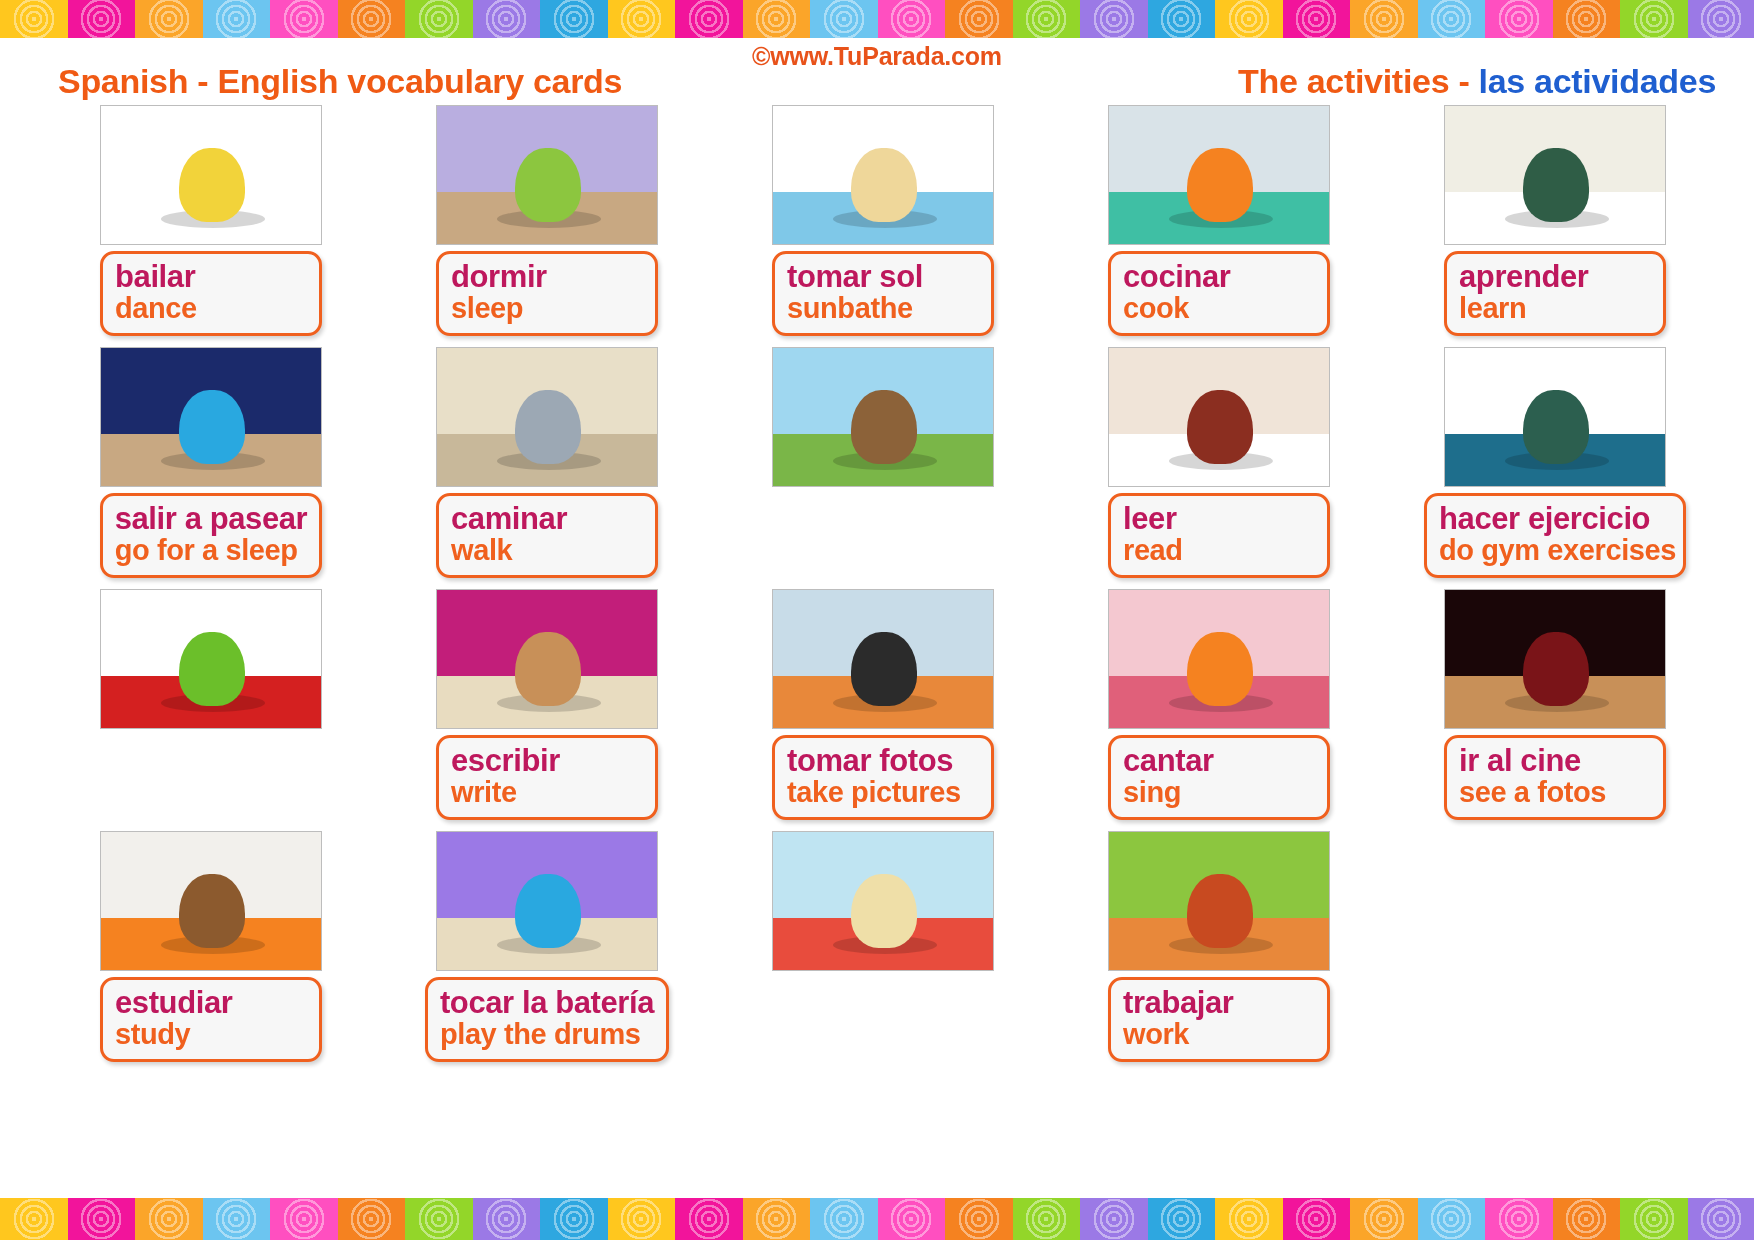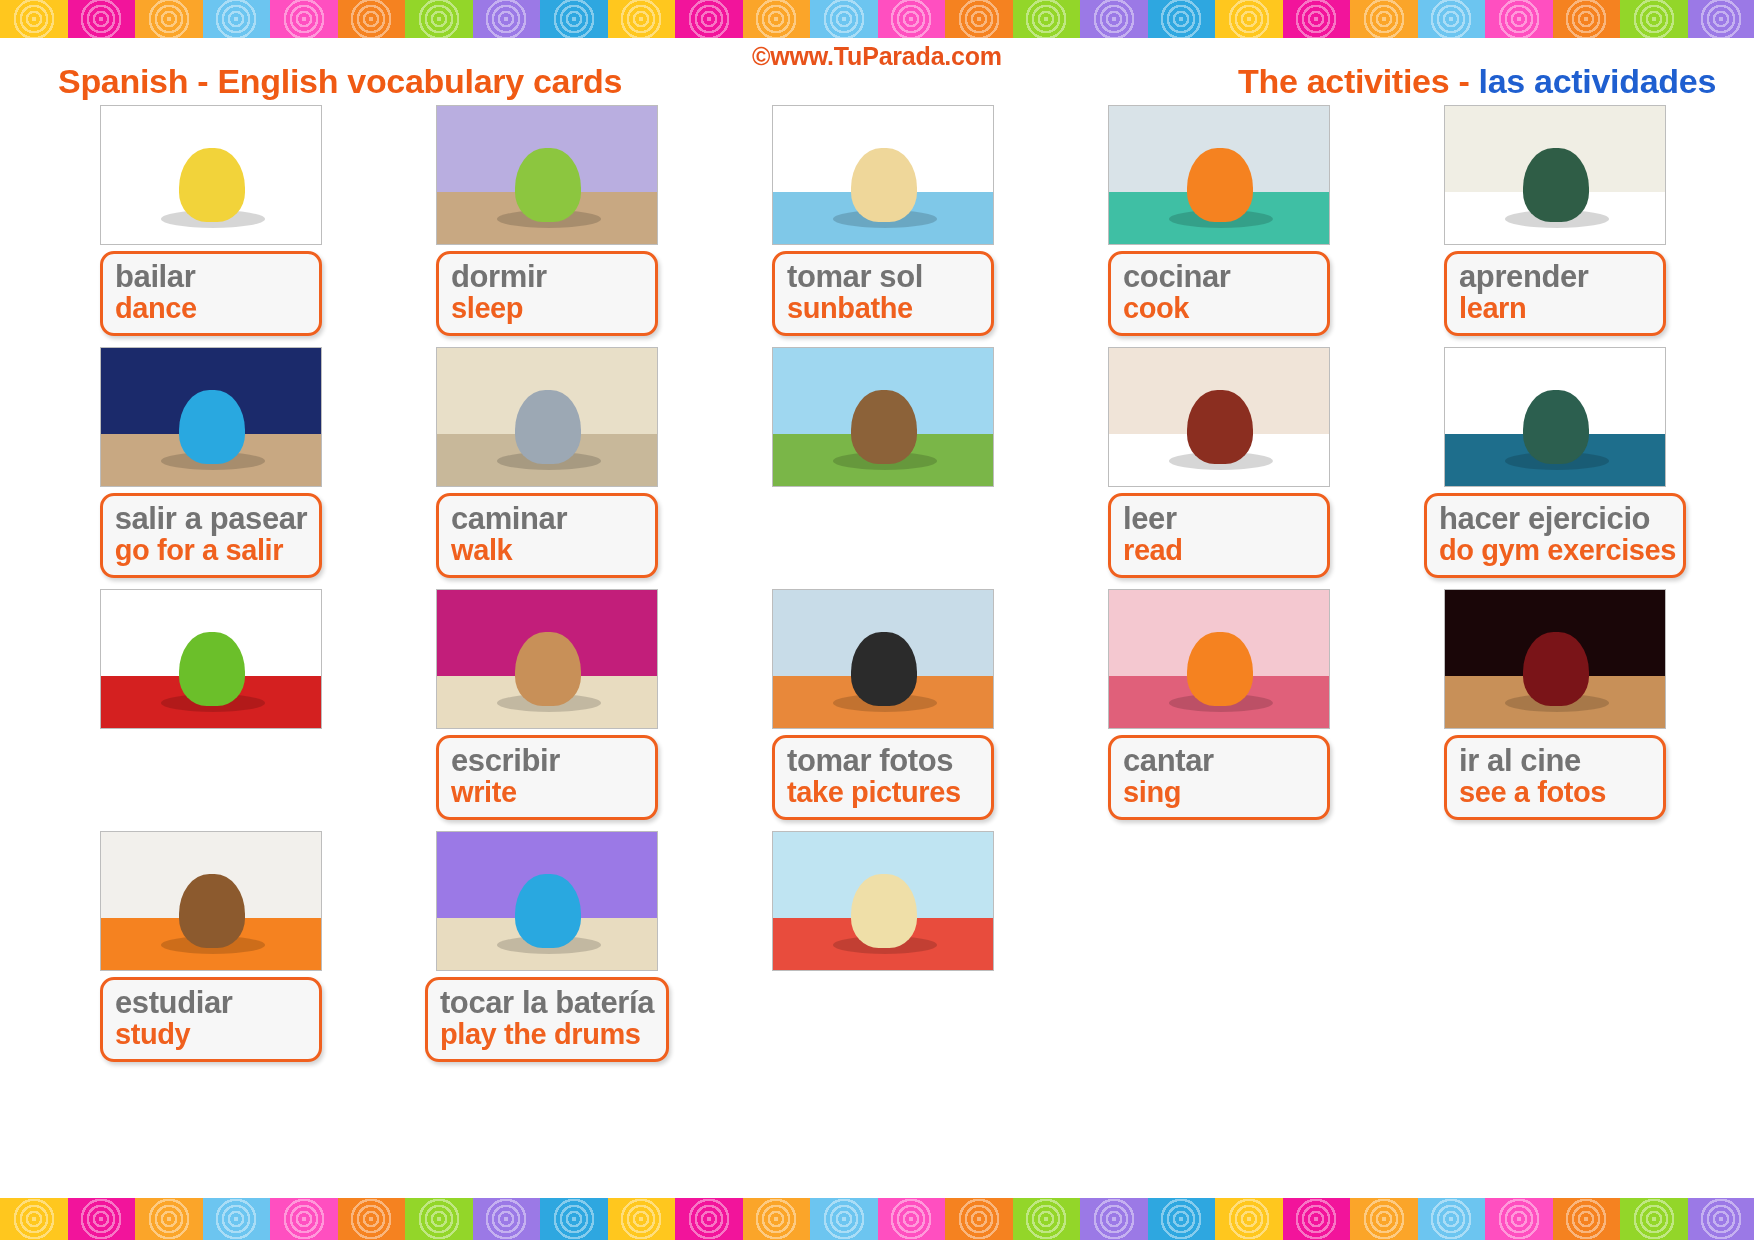--- a/index.html
+++ b/index.html
@@ -128,21 +128,21 @@
     box-sizing: border-box;
     border: 3px solid #F0601E;
     border-radius: 14px;
     background: #F7F7F7;
     box-shadow: 2px 3px 4px rgba(0,0,0,0.18);
     padding: 6px 12px 8px 12px;
     line-height: 1.08;
     white-space: nowrap;
   }
   .label .es {
-    color: #737373;
+    color: #be185d;
     font-size: 31px;
     font-weight: bold;
     letter-spacing: -0.4px;
     display: block;
   }
   .label .en {
     color: #F0601E;
     font-size: 29px;
     font-weight: bold;
     letter-spacing: -0.4px;
@@ -244,21 +244,21 @@
       </div>
     </div>
     <div class="card">
       <div class="thumb">
         <div class="scene" style="background: linear-gradient(rgb(27, 42, 107) 0%, rgb(27, 42, 107) 62%, rgb(200, 168, 130) 62%, rgb(200, 168, 130) 100%);"></div>
         <div class="shadow-ell" style="left: 60px; bottom: 16px; width: 104px; height: 18px;"></div>
         <div class="blob" style="left: 78px; bottom: 22px; width: 66px; height: 74px; background: rgb(41, 168, 224);"></div>
       </div>
       <div class="label">
         <span class="es">salir a pasear</span>
-        <span class="en">go for a salir</span>
+        <span class="en">go for a sleep</span>
       </div>
     </div>
     <div class="card">
       <div class="thumb">
         <div class="scene" style="background: linear-gradient(rgb(232, 223, 200) 0%, rgb(232, 223, 200) 62%, rgb(200, 184, 154) 62%, rgb(200, 184, 154) 100%);"></div>
         <div class="shadow-ell" style="left: 60px; bottom: 16px; width: 104px; height: 18px;"></div>
         <div class="blob" style="left: 78px; bottom: 22px; width: 66px; height: 74px; background: rgb(156, 168, 180);"></div>
       </div>
       <div class="label">
         <span class="es">caminar</span>
@@ -367,20 +367,31 @@
         <span class="en">play the drums</span>
       </div>
     </div>
     <div class="card">
       <div class="thumb">
         <div class="scene" style="background: linear-gradient(rgb(191, 228, 242) 0%, rgb(191, 228, 242) 62%, rgb(232, 76, 61) 62%, rgb(232, 76, 61) 100%);"></div>
         <div class="shadow-ell" style="left: 60px; bottom: 16px; width: 104px; height: 18px;"></div>
         <div class="blob" style="left: 78px; bottom: 22px; width: 66px; height: 74px; background: rgb(239, 223, 168);"></div>
       </div>
     </div>
+    <div class="card">
+      <div class="thumb">
+        <div class="scene" style="background: linear-gradient(rgb(140, 198, 63) 0%, rgb(140, 198, 63) 62%, rgb(232, 136, 58) 62%, rgb(232, 136, 58) 100%);"></div>
+        <div class="shadow-ell" style="left: 60px; bottom: 16px; width: 104px; height: 18px;"></div>
+        <div class="blob" style="left: 78px; bottom: 22px; width: 66px; height: 74px; background: rgb(200, 74, 32);"></div>
+      </div>
+      <div class="label">
+        <span class="es">trabajar</span>
+        <span class="en">work</span>
+      </div>
+    </div>
   </div>
 
 <div class="color-strip bottom">
     <div class="swatch" style="background: rgb(255, 199, 30);"></div>
     <div class="swatch" style="background: rgb(242, 20, 155);"></div>
     <div class="swatch" style="background: rgb(251, 165, 41);"></div>
     <div class="swatch" style="background: rgb(108, 197, 240);"></div>
     <div class="swatch" style="background: rgb(255, 79, 192);"></div>
     <div class="swatch" style="background: rgb(245, 130, 32);"></div>
     <div class="swatch" style="background: rgb(147, 214, 41);"></div>

